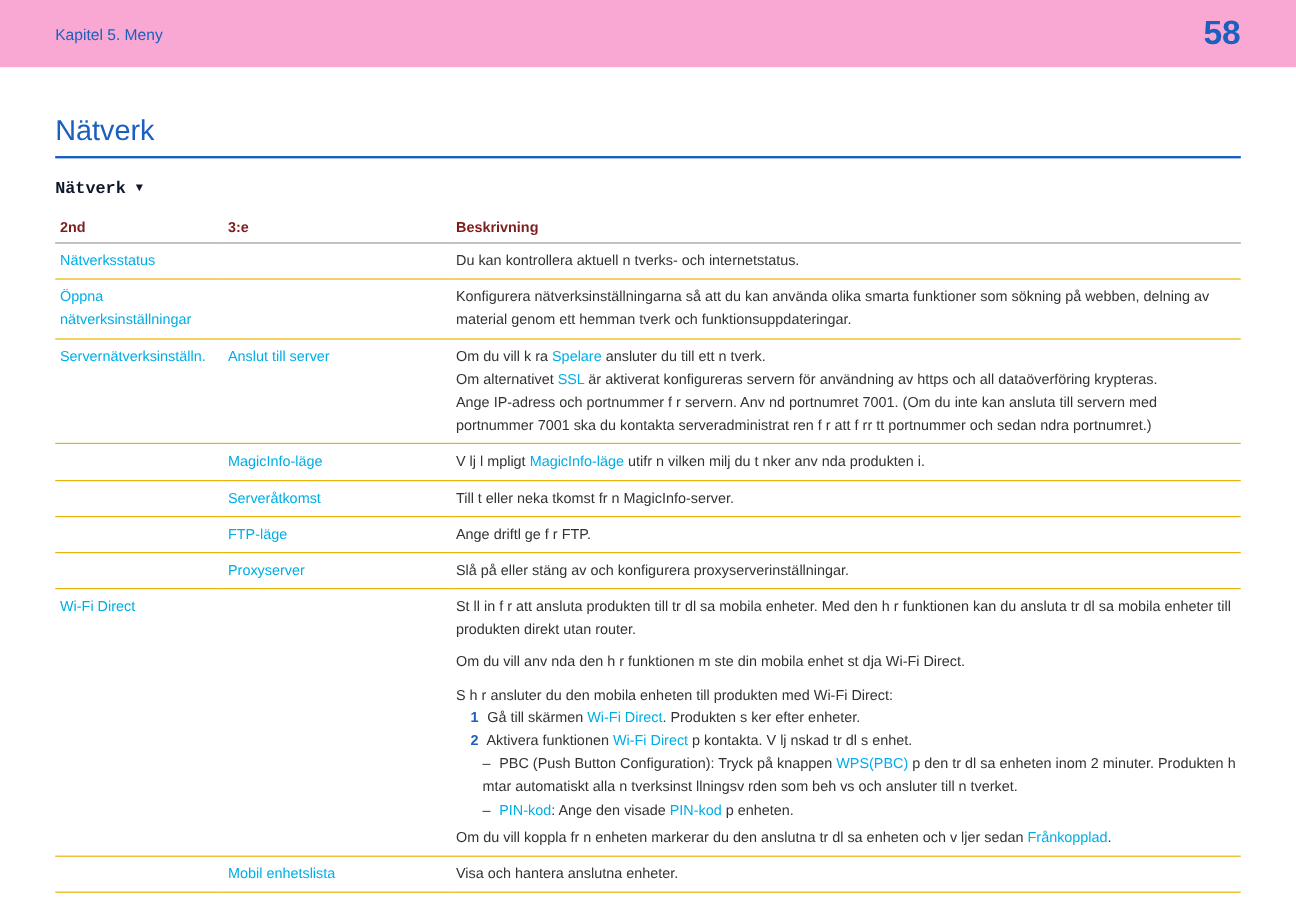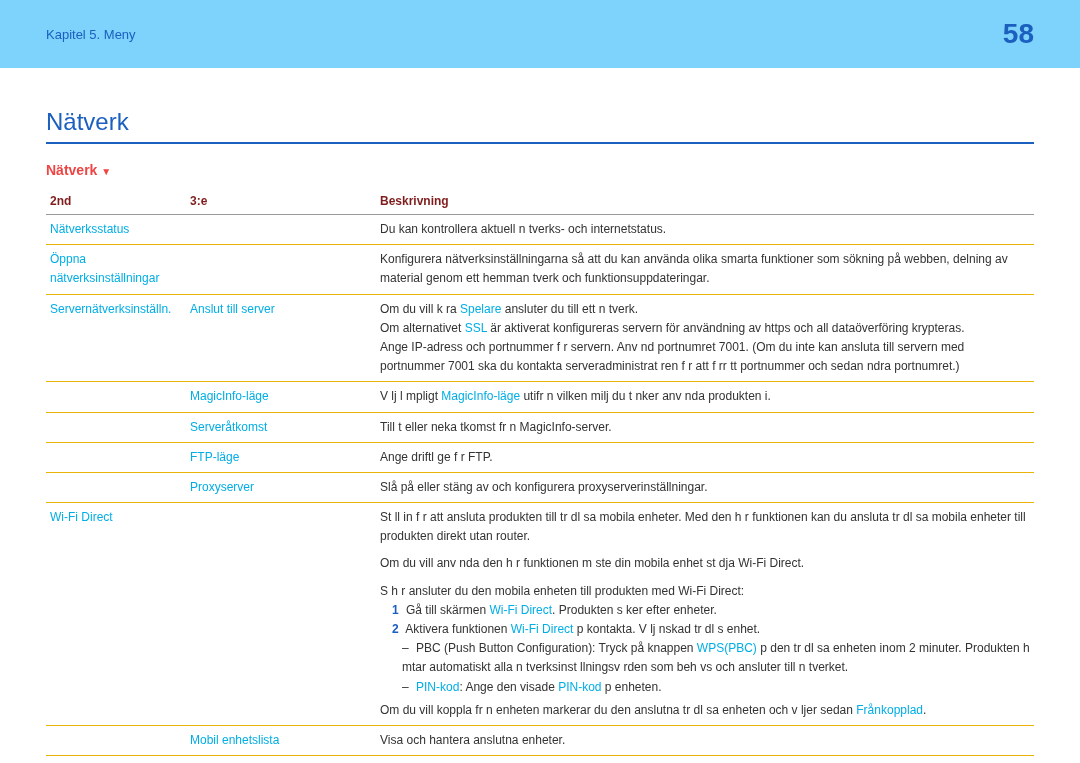--- a/index.html
+++ b/index.html
@@ -5,22 +5,22 @@
     * { margin: 0; padding: 0; box-sizing: border-box; }
     body {
       width: 1080px;
       height: 763px;
       font-family: Arial, Helvetica, sans-serif;
       font-size: 12px;
       color: #333;
       background: #fff;
     }
     .header-bar {
-      background: #7dd3fc;
-      height: 68px;
+      background: #f9a8d4;
+      height: 56px;
       display: flex;
       justify-content: space-between;
       align-items: center;
       padding: 0 46px;
     }
     .chapter-title {
       color: #1b5fbf;
       font-size: 13px;
       font-weight: 500;
     }
@@ -34,24 +34,25 @@
     }
     .page-title {
       color: #1b5fbf;
       font-size: 24px;
       font-weight: 500;
       border-bottom: 2px solid #1b5fbf;
       padding-bottom: 6px;
       margin-bottom: 18px;
     }
     .section-label {
-      color: #ef4444;
+      color: #0f172a;
       font-size: 14px;
       font-weight: 600;
       margin-bottom: 10px;
+      font-family: Liberation Mono, monospace;
     }
     .section-label .tri {
       font-size: 10px;
       vertical-align: middle;
     }
     table {
       width: 100%;
       border-collapse: collapse;
       table-layout: fixed;
     }

